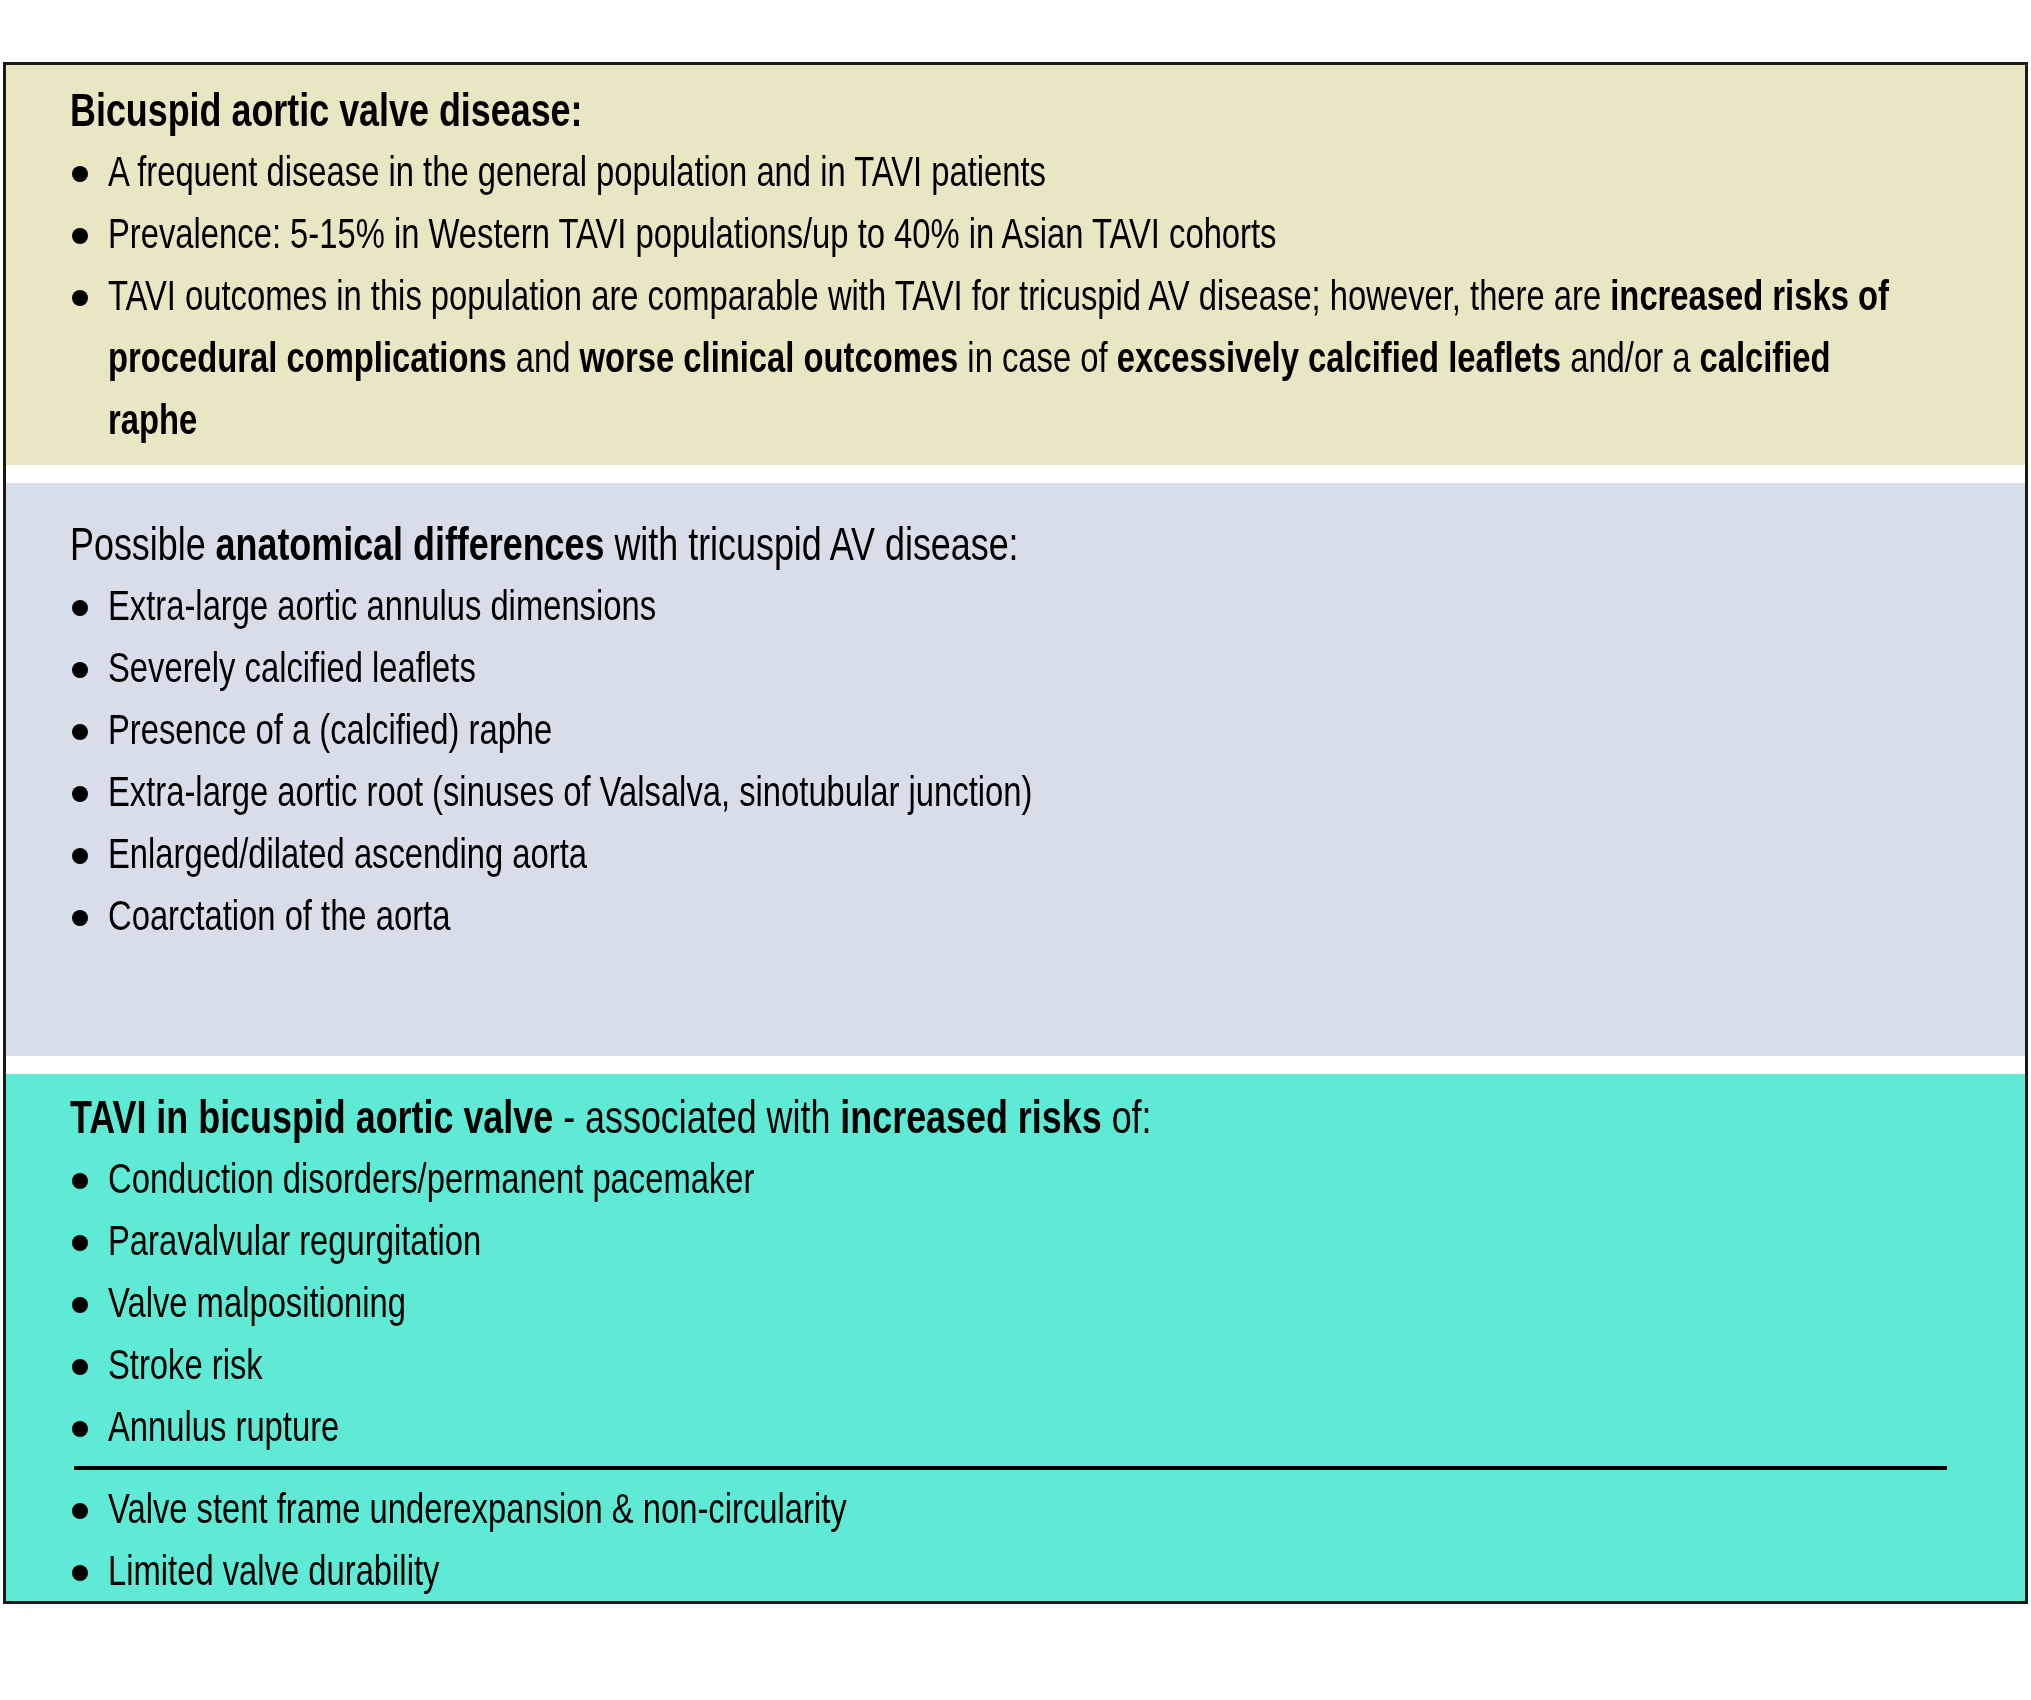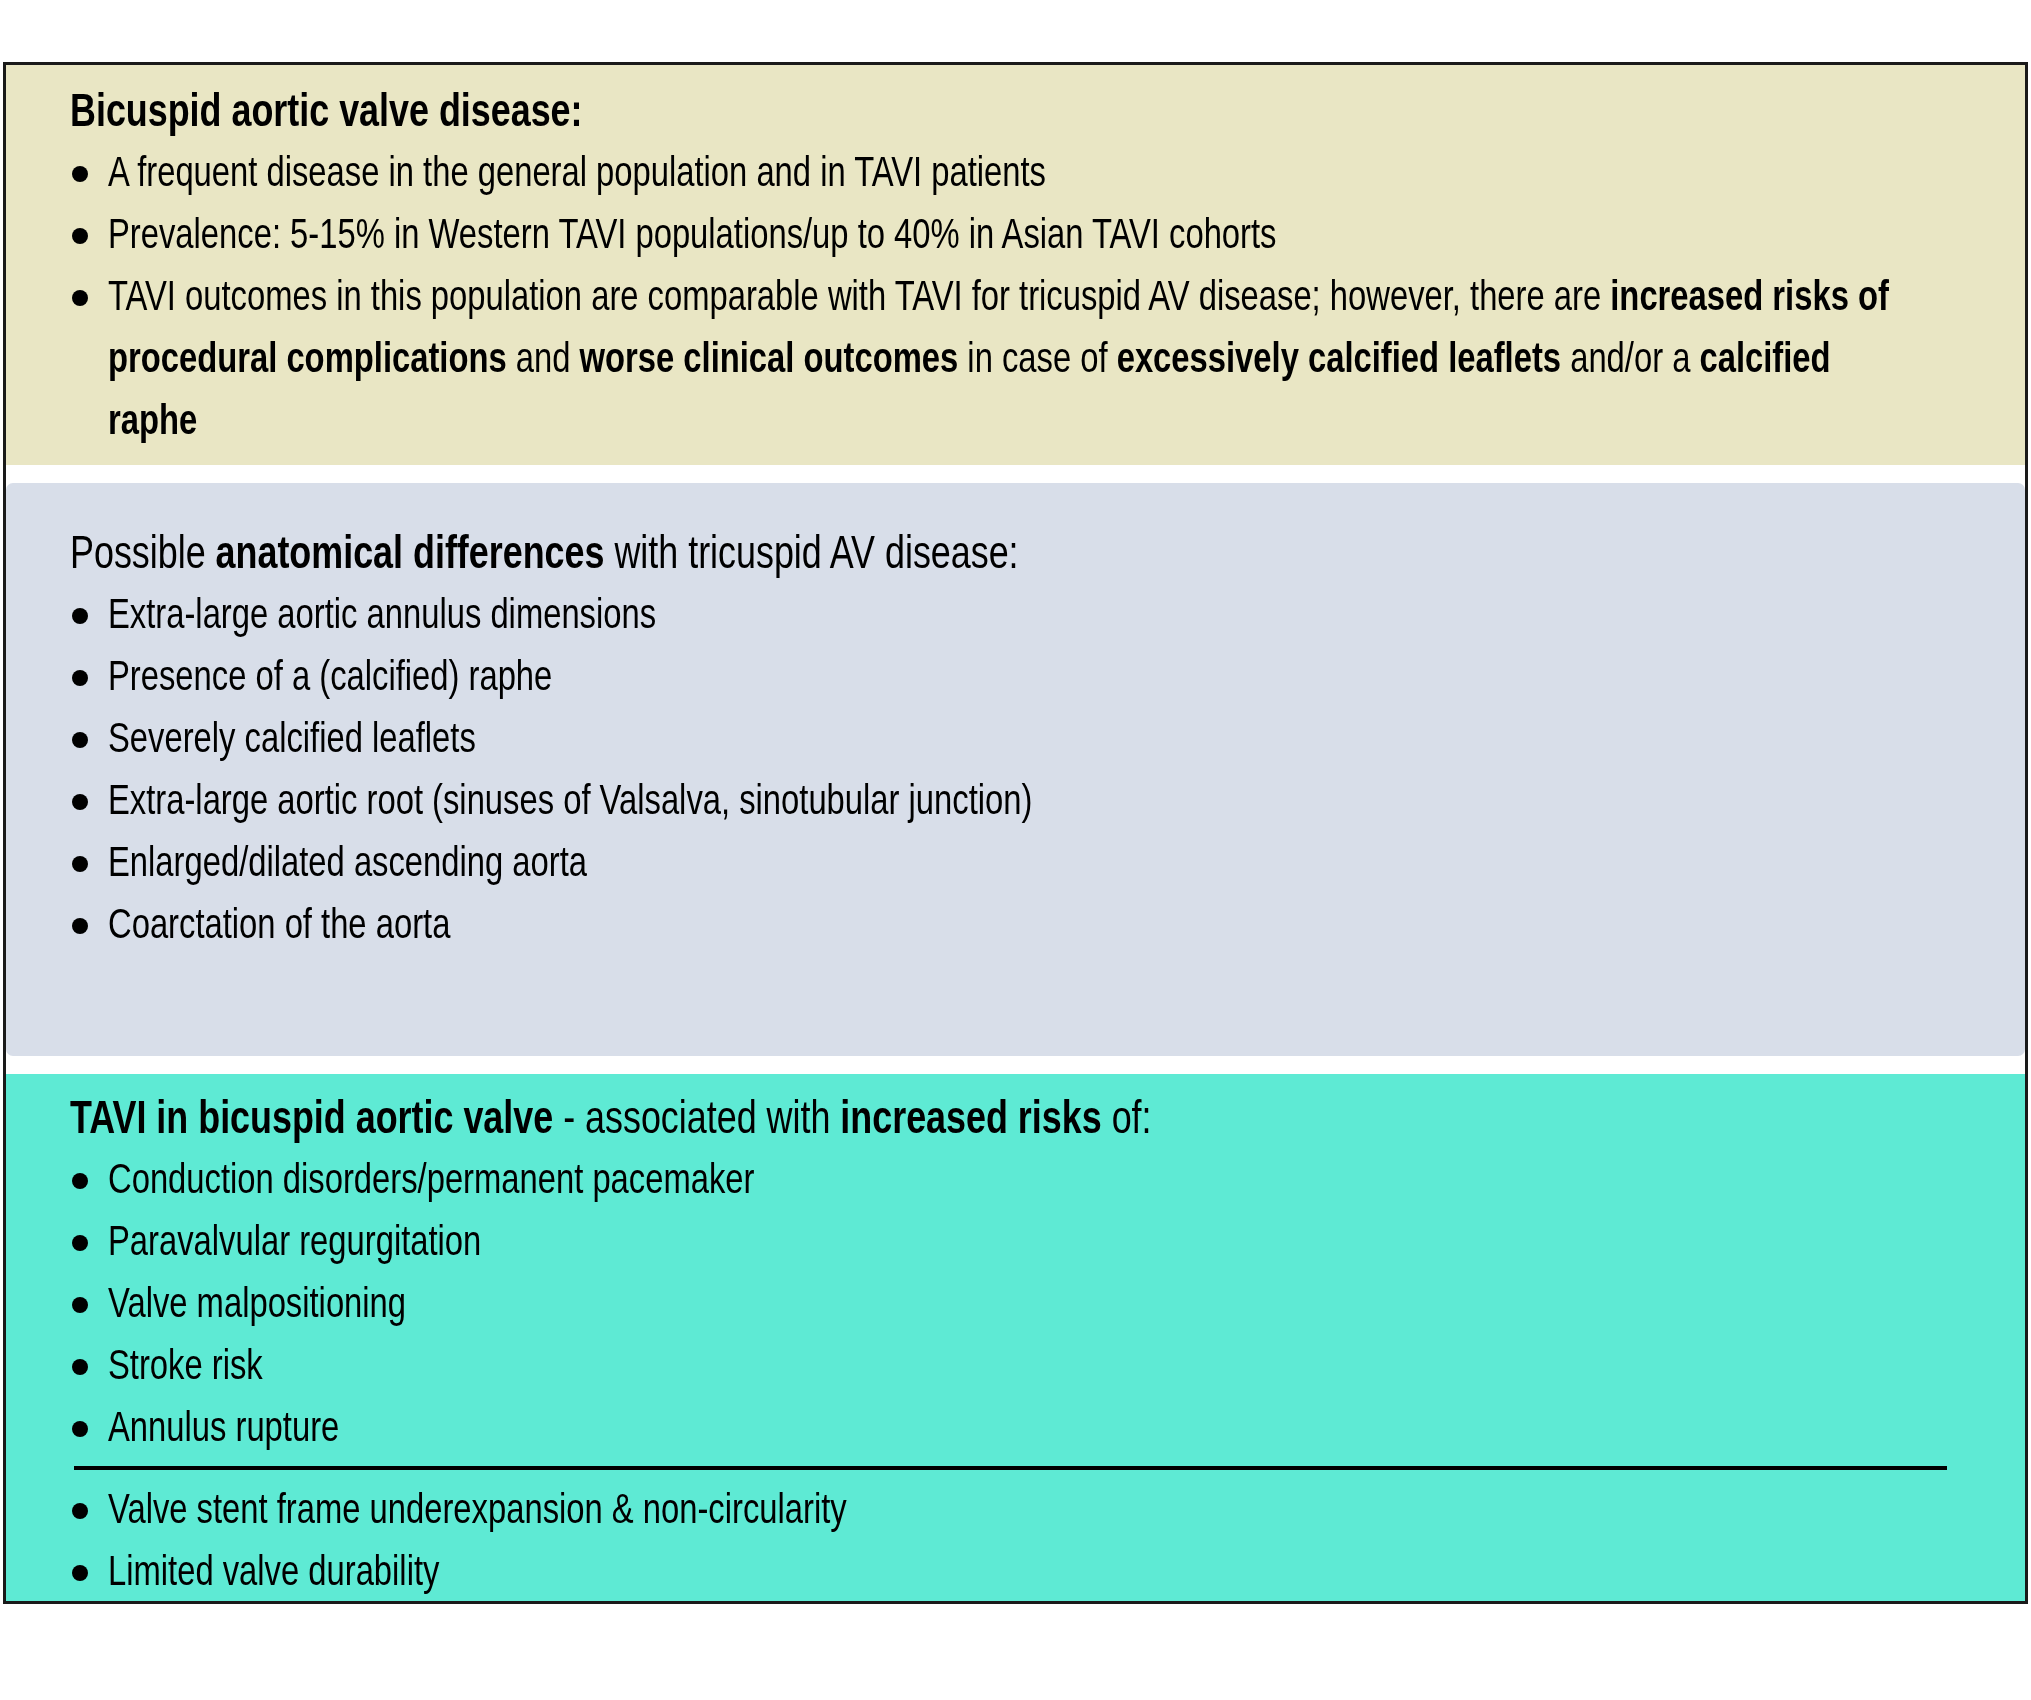--- a/index.html
+++ b/index.html
@@ -7,21 +7,21 @@
     width:2031px;height:1700px;background:#ffffff;position:relative;
     font-family:"Liberation Sans","DejaVu Sans",sans-serif;color:#000;overflow:hidden;
   }
   .panel{
     position:absolute;left:3px;top:62px;width:2025px;height:1542px;
     box-sizing:border-box;border:3px solid #1a1a1a;background:#ffffff;
     display:flex;flex-direction:column;overflow:hidden;
   }
   .section{box-sizing:border-box;padding-left:64px;padding-right:36px;overflow:hidden;flex:none;}
   .section-0{height:400px;padding-top:14px;}
-  .section-1{height:573px;padding-top:38px;border-radius:7px;}
+  .section-1{height:573px;padding-top:30px;}
   .section-2{flex:1 1 auto;padding-top:12px;}
   .sec-gap{height:18px;background:#ffffff;flex:none;}
   .row{display:flex;align-items:center;height:62px;white-space:nowrap;}
   .txt{
     display:inline-block;font-size:42px;line-height:62px;
     transform:scaleX(0.78);transform-origin:0 50%;
   }
   .title .txt{font-size:46px;}
   .txt .b{font-weight:bold;}
   .dot{
@@ -62,25 +62,25 @@
     <section class="section section-1" style="background: rgb(216, 222, 233);">
       <div class="row title">
         <span class="txt"><span>Possible </span><span class="b">anatomical differences</span><span> with tricuspid AV disease:</span></span>
       </div>
       <div class="row bullet">
         <span class="dot"></span>
         <span class="txt"><span>Extra-large aortic annulus dimensions</span></span>
       </div>
       <div class="row bullet">
         <span class="dot"></span>
-        <span class="txt"><span>Presence of a (calcified) raphe</span></span>
+        <span class="txt"><span>Severely calcified leaflets</span></span>
       </div>
       <div class="row bullet">
         <span class="dot"></span>
-        <span class="txt"><span>Severely calcified leaflets</span></span>
+        <span class="txt"><span>Presence of a (calcified) raphe</span></span>
       </div>
       <div class="row bullet">
         <span class="dot"></span>
         <span class="txt"><span>Extra-large aortic root (sinuses of Valsalva, sinotubular junction)</span></span>
       </div>
       <div class="row bullet">
         <span class="dot"></span>
         <span class="txt"><span>Enlarged/dilated ascending aorta</span></span>
       </div>
       <div class="row bullet">

